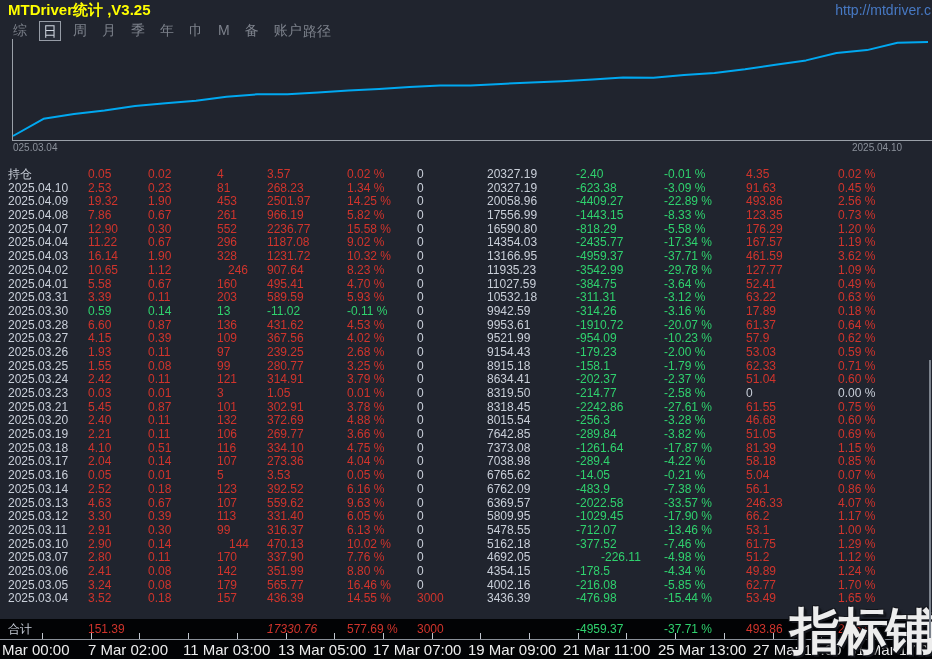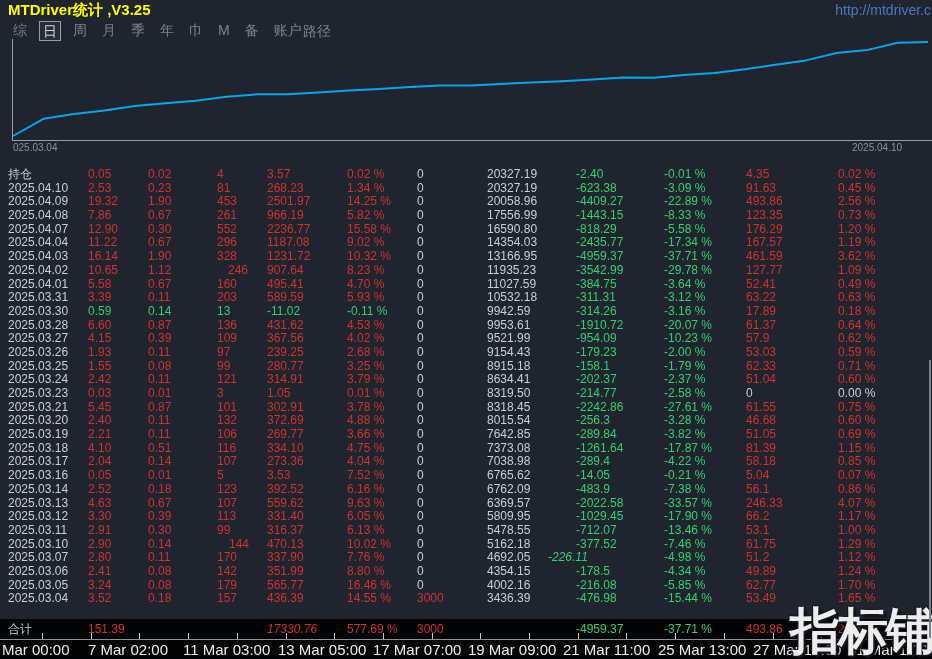--- a/index.html
+++ b/index.html
@@ -371,21 +371,21 @@
         <span class="cell g" style="left: 664px;">-4.22 %</span>
         <span class="cell r" style="left: 746px;">58.18</span>
         <span class="cell r" style="left: 838px;">0.85 %</span>
       </div>
       <div class="row">
         <span class="cell w" style="left: 8px;">2025.03.16</span>
         <span class="cell r" style="left: 88px;">0.05</span>
         <span class="cell r" style="left: 148px;">0.01</span>
         <span class="cell r" style="left: 217px;">5</span>
         <span class="cell r" style="left: 267px;">3.53</span>
-        <span class="cell r" style="left: 347px;">7.52 %</span>
+        <span class="cell r" style="left: 347px;">0.05 %</span>
         <span class="cell w" style="left: 417px;">0</span>
         <span class="cell w" style="left: 487px;">6765.62</span>
         <span class="cell g" style="left: 576px;">-14.05</span>
         <span class="cell g" style="left: 664px;">-0.21 %</span>
         <span class="cell r" style="left: 746px;">5.04</span>
         <span class="cell r" style="left: 838px;">0.07 %</span>
       </div>
       <div class="row">
         <span class="cell w" style="left: 8px;">2025.03.14</span>
         <span class="cell r" style="left: 88px;">2.52</span>
@@ -458,21 +458,21 @@
       </div>
       <div class="row">
         <span class="cell w" style="left: 8px;">2025.03.07</span>
         <span class="cell r" style="left: 88px;">2.80</span>
         <span class="cell r" style="left: 148px;">0.11</span>
         <span class="cell r" style="left: 217px;">170</span>
         <span class="cell r" style="left: 267px;">337.90</span>
         <span class="cell r" style="left: 347px;">7.76 %</span>
         <span class="cell w" style="left: 417px;">0</span>
         <span class="cell w" style="left: 487px;">4692.05</span>
-        <span class="cell g" style="left: 548px; font-style: italic;">-226.11</span>
+        <span class="cell g" style="left: 601px;">-226.11</span>
         <span class="cell g" style="left: 664px;">-4.98 %</span>
         <span class="cell r" style="left: 746px;">51.2</span>
         <span class="cell r" style="left: 838px;">1.12 %</span>
       </div>
       <div class="row">
         <span class="cell w" style="left: 8px;">2025.03.06</span>
         <span class="cell r" style="left: 88px;">2.41</span>
         <span class="cell r" style="left: 148px;">0.08</span>
         <span class="cell r" style="left: 217px;">142</span>
         <span class="cell r" style="left: 267px;">351.99</span>

